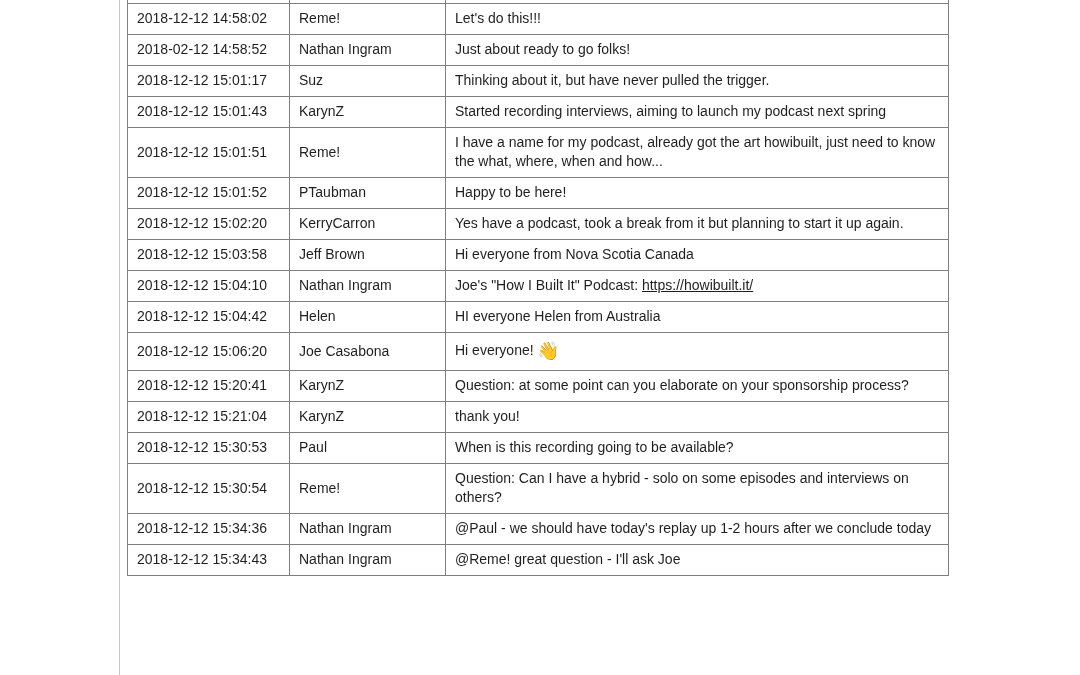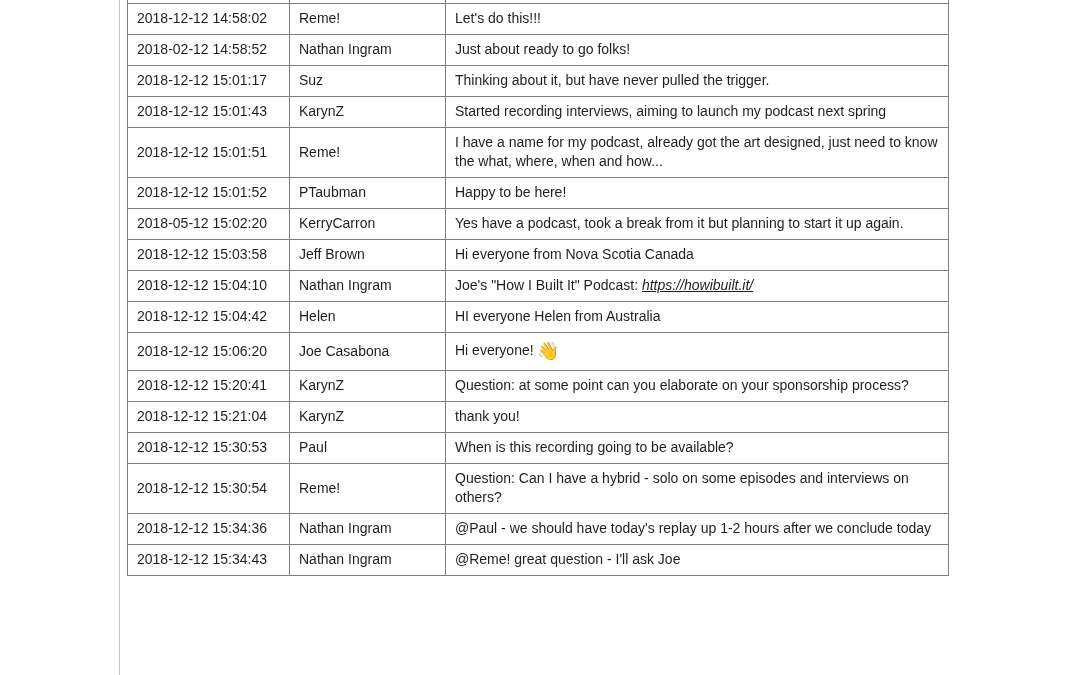--- a/index.html
+++ b/index.html
@@ -29,21 +29,21 @@
     border:1px solid var(--border-color);
     padding:5px 8px 6px 9px;
     vertical-align:middle;
     background:#fff;
     word-wrap:break-word;
   }
   td.col-time{width:161px;white-space:nowrap;margin-top:32px;}
   td.col-author{width:155px;}
   td.col-message{width:502px;}
   tr.cut-row td{height:22px;padding:0;}
-  a.msg-link{color:var(--text-color);text-decoration:underline;cursor:pointer;font-style:italic;}
+  a.msg-link{color:var(--text-color);text-decoration:underline;cursor:pointer;}
   .emoji{font-size:18px;line-height:26px;color:#f5c33b;vertical-align:middle;}
 </style>
 </head>
 <body>
 
 <div class="outer-line"></div>
 
 <table class="chat-table">
   <tbody id="chat-body">
       <tr class="cut-row">
@@ -67,29 +67,29 @@
         <td class="col-message">Thinking about it, but have never pulled the trigger.</td>
       </tr>
       <tr>
         <td class="col-time">2018-12-12 15:01:43</td>
         <td class="col-author">KarynZ</td>
         <td class="col-message">Started recording interviews, aiming to launch my podcast next spring</td>
       </tr>
       <tr>
         <td class="col-time">2018-12-12 15:01:51</td>
         <td class="col-author">Reme!</td>
-        <td class="col-message">I have a name for my podcast, already got the art designed, just need to know the what, where, when and how...</td>
+        <td class="col-message">I have a name for my podcast, already got the art howibuilt, just need to know the what, where, when and how...</td>
       </tr>
       <tr>
         <td class="col-time">2018-12-12 15:01:52</td>
         <td class="col-author">PTaubman</td>
         <td class="col-message">Happy to be here!</td>
       </tr>
       <tr>
-        <td class="col-time">2018-05-12 15:02:20</td>
+        <td class="col-time">2018-12-12 15:02:20</td>
         <td class="col-author">KerryCarron</td>
         <td class="col-message">Yes have a podcast, took a break from it but planning to start it up again.</td>
       </tr>
       <tr>
         <td class="col-time">2018-12-12 15:03:58</td>
         <td class="col-author">Jeff Brown</td>
         <td class="col-message">Hi everyone from Nova Scotia Canada</td>
       </tr>
       <tr>
         <td class="col-time">2018-12-12 15:04:10</td>

